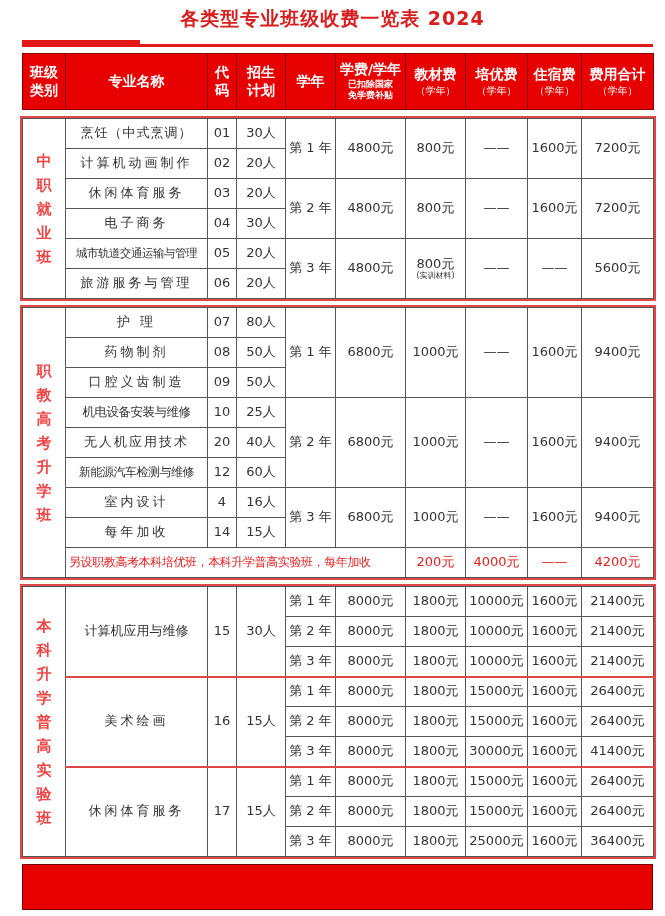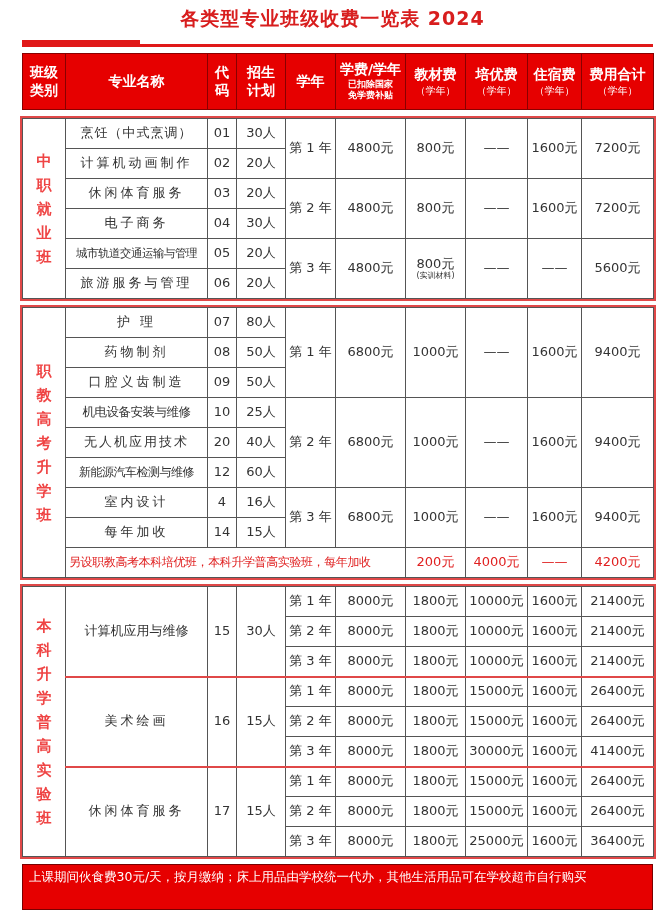--- a/index.html
+++ b/index.html
@@ -312,14 +312,13 @@
     <td>8000元</td>
     <td>1800元</td>
     <td>25000元</td>
     <td>1600元</td>
     <td>36400元</td>
   </tr>
 </tbody>
   </table>
 
 <div class="footer">
-  <div>上课期间伙食费30元/天，按月缴纳；床上用品由学校统一代办，其他生活用品可在学校超市自行购买</div>
 </div>
 
 </body></html>

